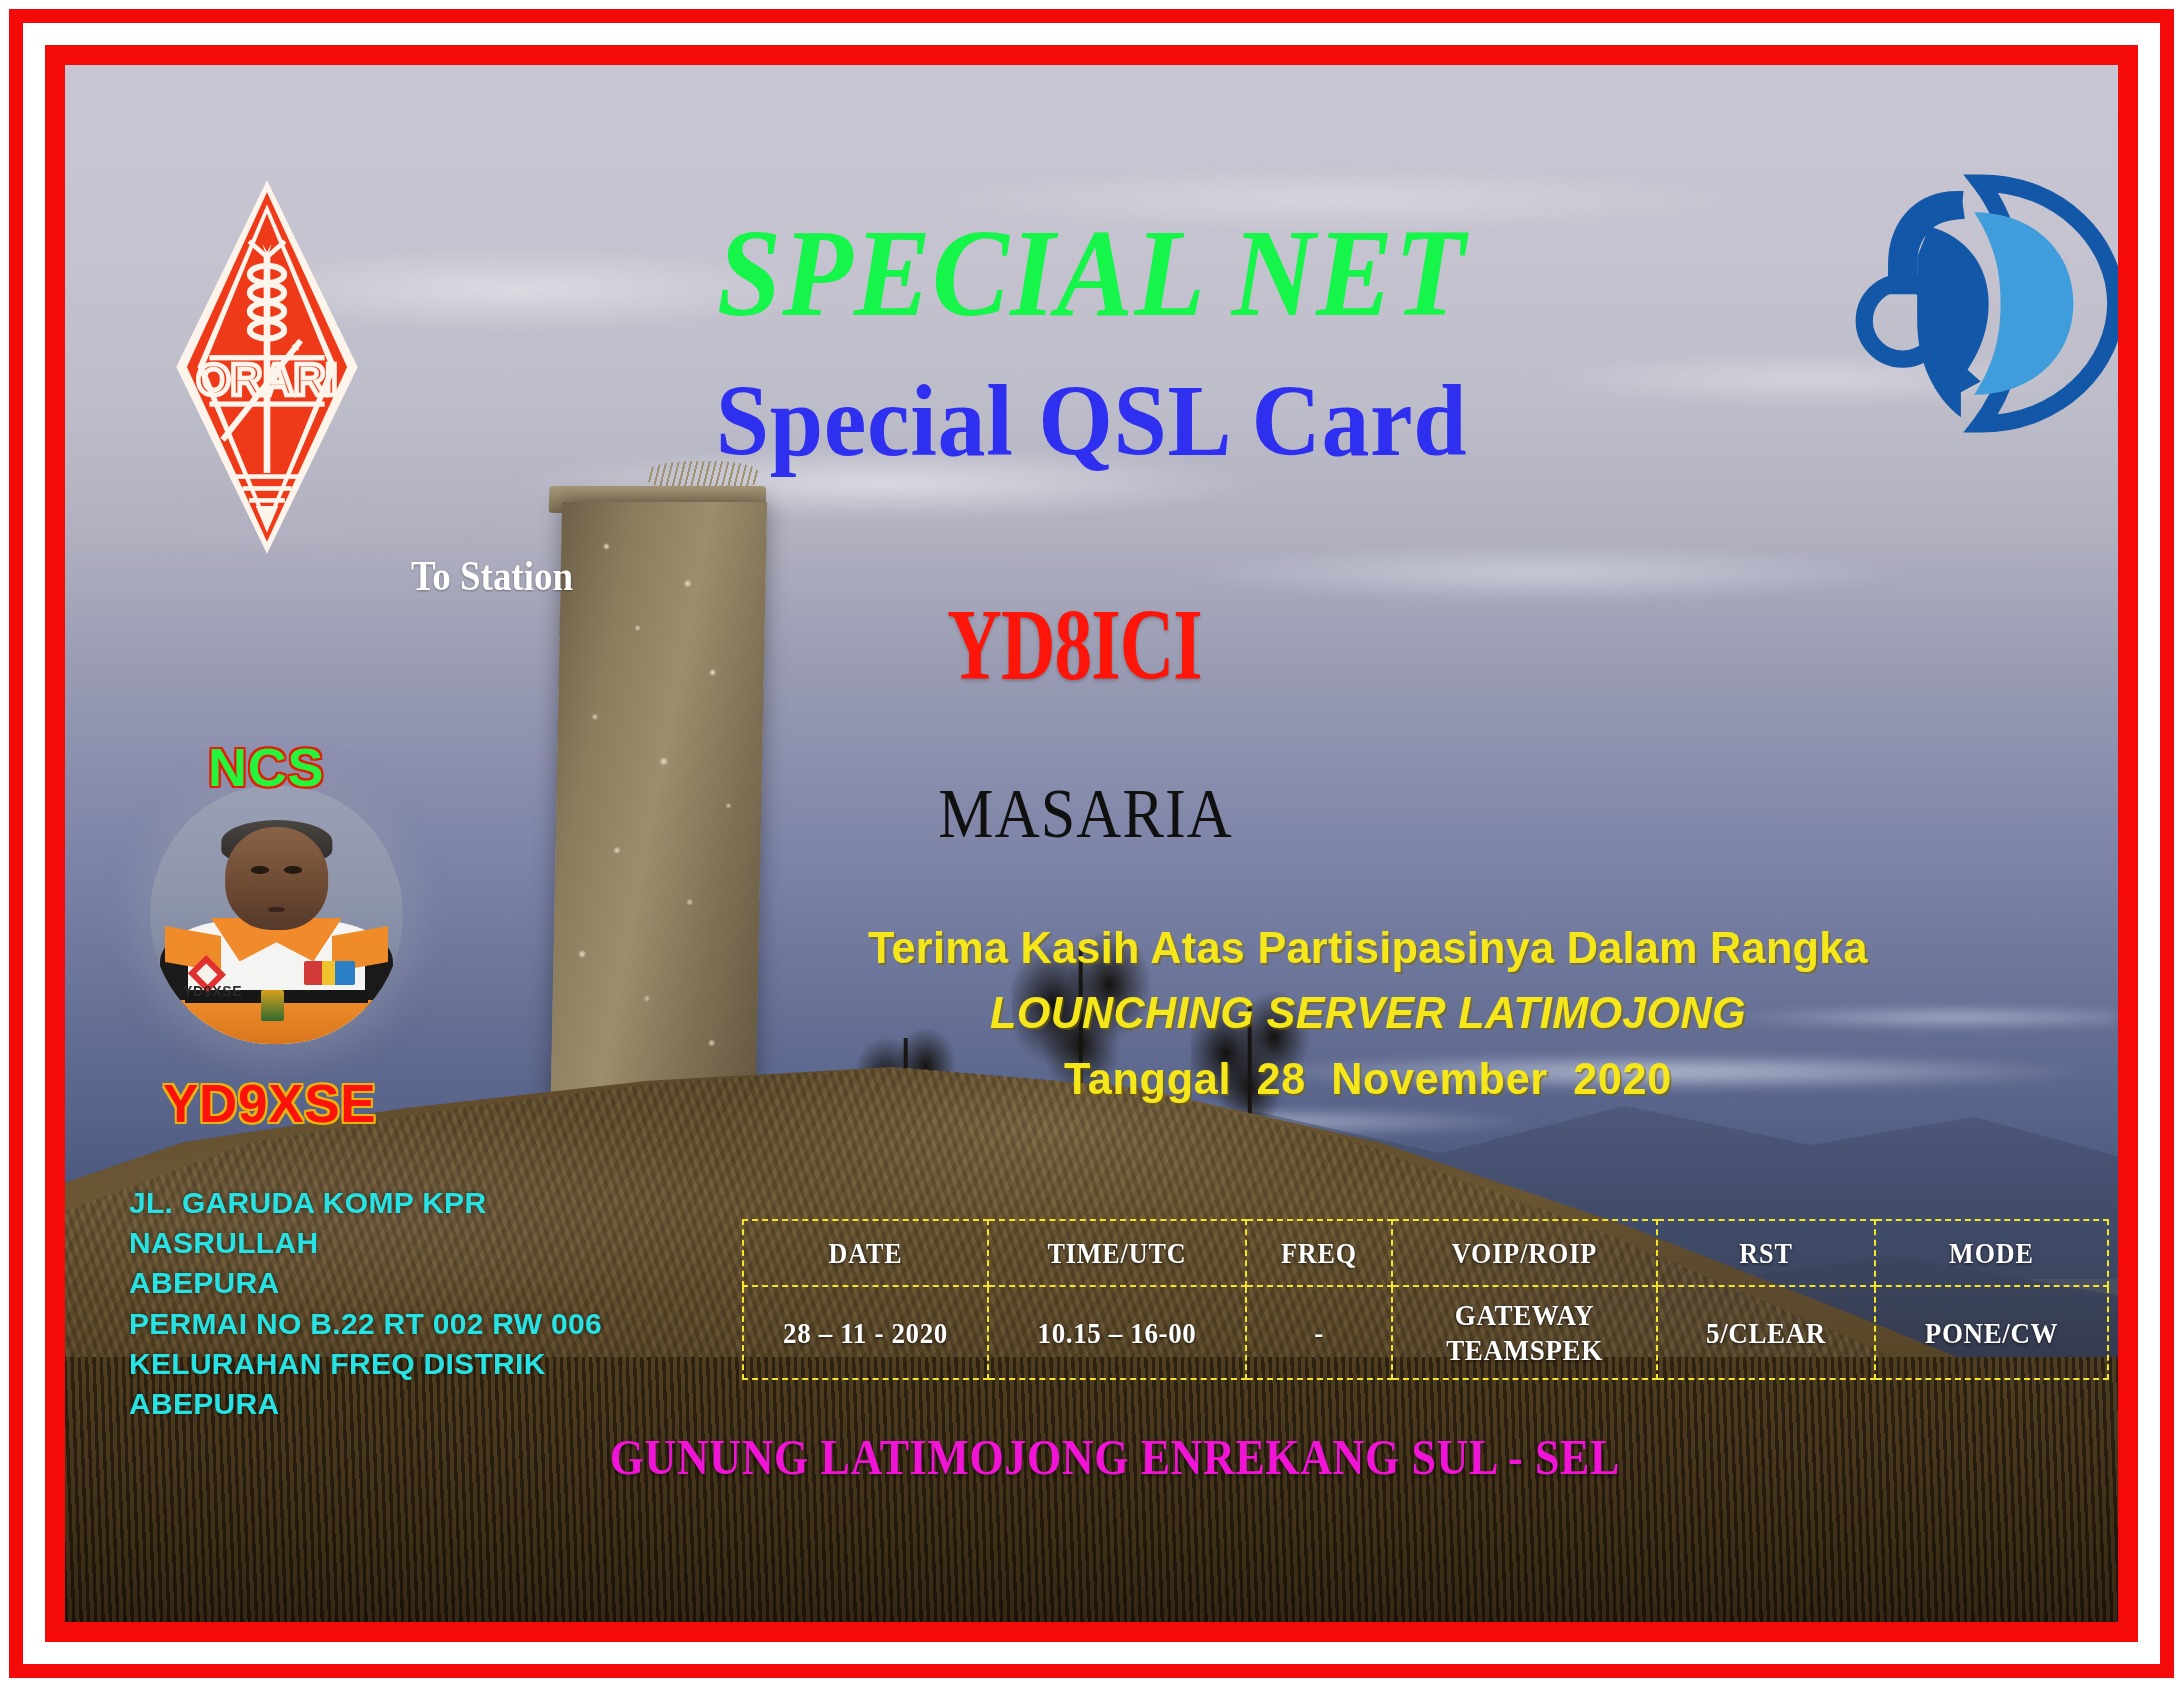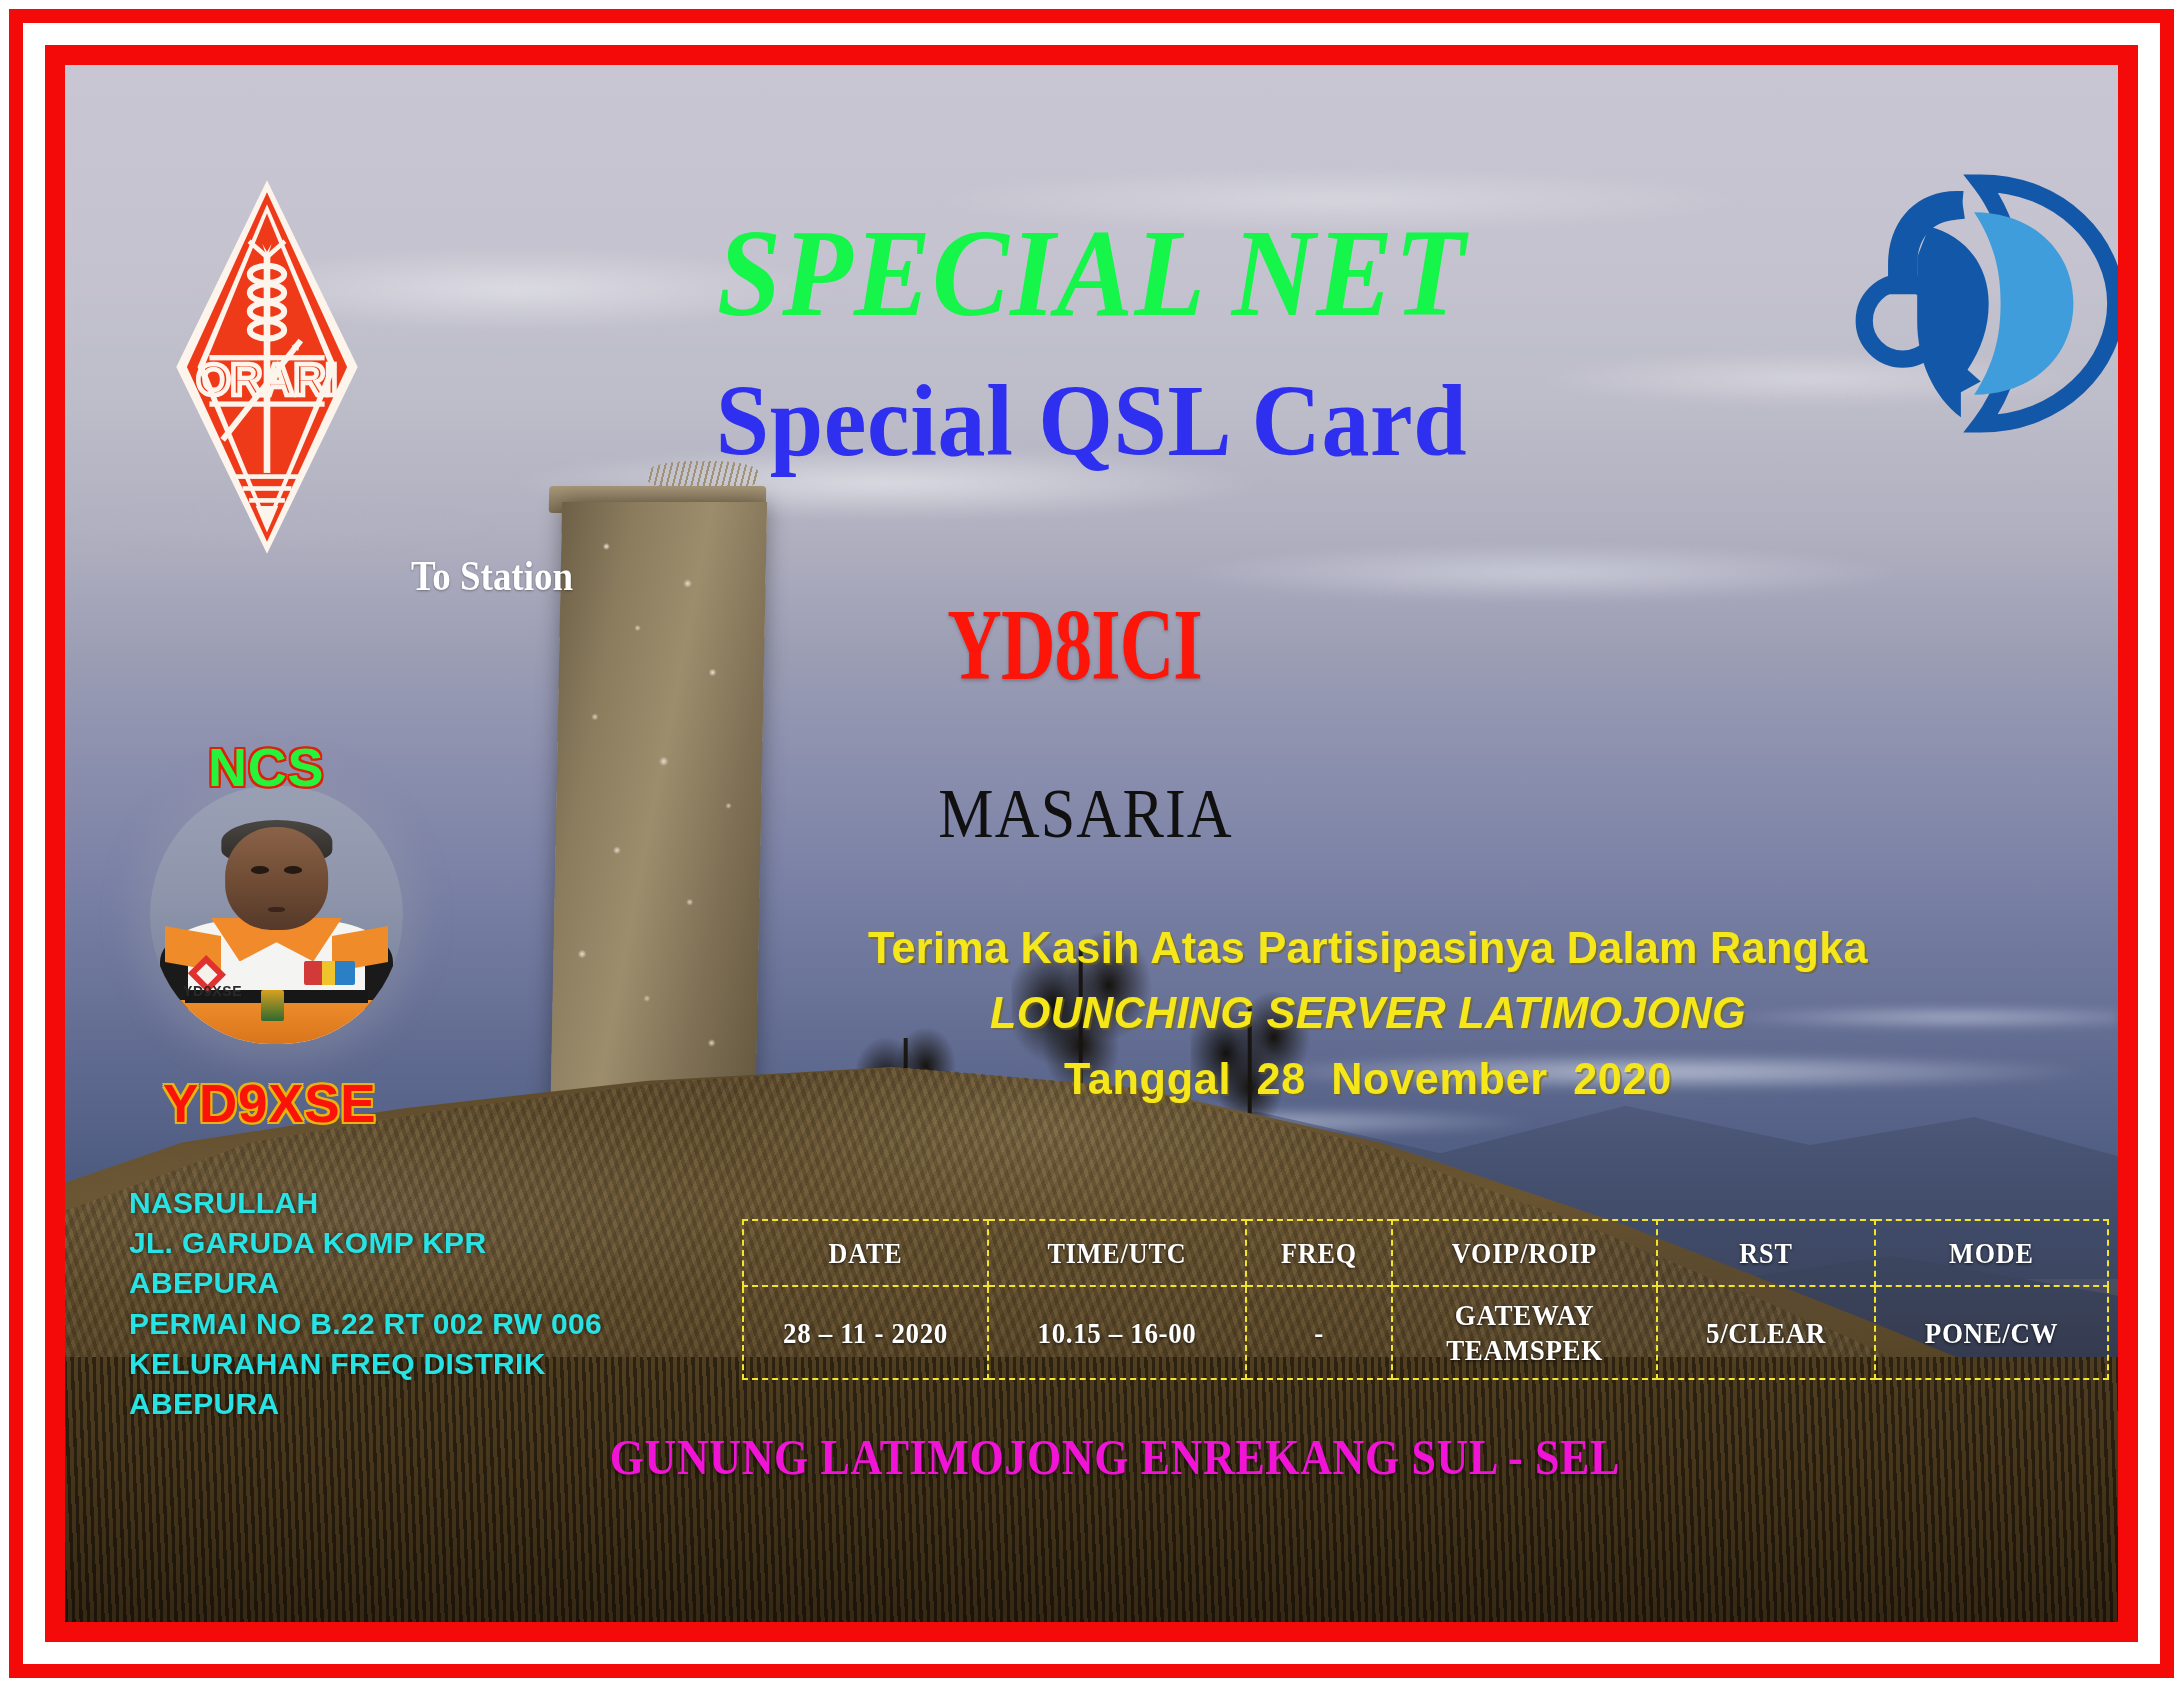--- a/index.html
+++ b/index.html
@@ -522,22 +522,22 @@
 
       <div class="t callsign">YD8ICI</div>
 
       <div class="t station-name">MASARIA</div>
 
       <div class="t ncs">NCS</div>
 
       <div class="t ncs-call">YD9XSE</div>
 
       <div class="address-block">
+        <div>JL. GARUDA KOMP KPR</div>
         <div>NASRULLAH</div>
-        <div>JL. GARUDA KOMP KPR</div>
         <div>ABEPURA</div>
         <div>PERMAI NO B.22 RT 002 RW 006</div>
         <div>KELURAHAN FREQ DISTRIK</div>
         <div>ABEPURA</div>
       </div>
 
       <div class="t thanks right-shift">Terima Kasih Atas Partisipasinya Dalam Rangka</div>
 
       <div class="t thanks-sub right-shift">LOUNCHING SERVER LATIMOJONG</div>
 

